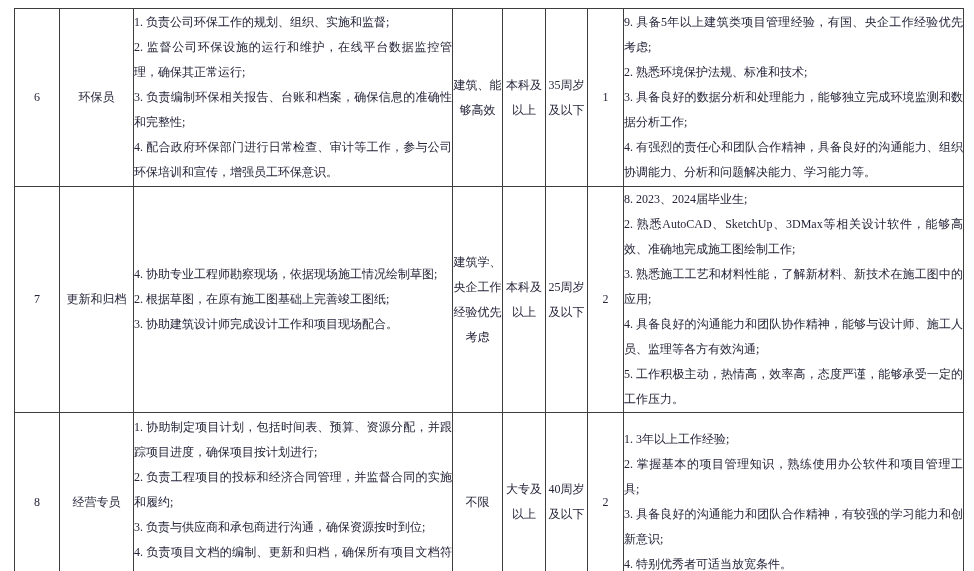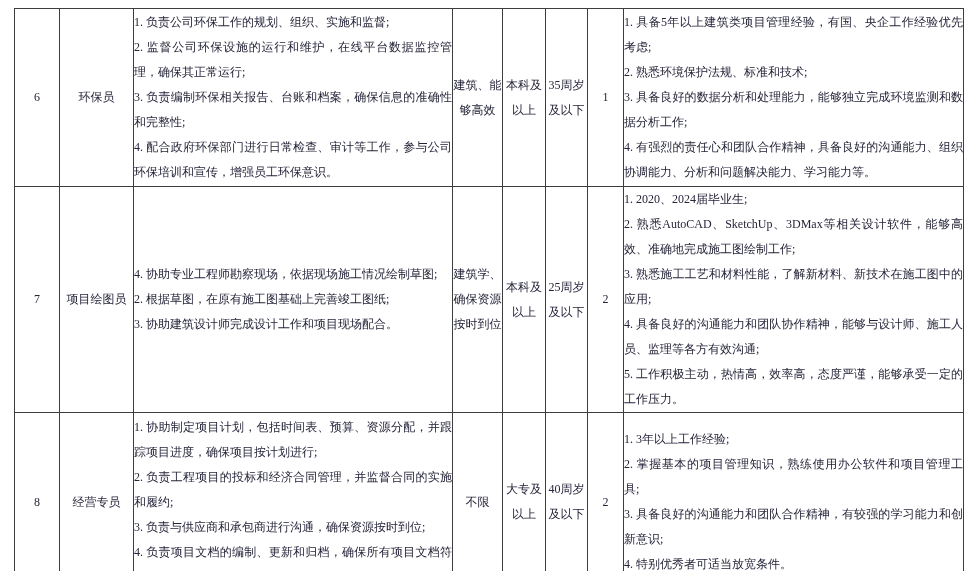--- a/index.html
+++ b/index.html
@@ -65,36 +65,36 @@
         <td class="cell-center">6</td>
         <td class="cell-center">环保员</td>
         <td class="cell-text">1. 负责公司环保工作的规划、组织、实施和监督;
 2. 监督公司环保设施的运行和维护，在线平台数据监控管理，确保其正常运行;
 3. 负责编制环保相关报告、台账和档案，确保信息的准确性和完整性;
 4. 配合政府环保部门进行日常检查、审计等工作，参与公司环保培训和宣传，增强员工环保意识。</td>
         <td class="cell-center">建筑、能够高效</td>
         <td class="cell-center">本科及以上</td>
         <td class="cell-center">35周岁及以下</td>
         <td class="cell-center">1</td>
-        <td class="cell-text">1. 具备5年以上建筑类项目管理经验，有国、央企工作经验优先考虑;
+        <td class="cell-text">9. 具备5年以上建筑类项目管理经验，有国、央企工作经验优先考虑;
 2. 熟悉环境保护法规、标准和技术;
 3. 具备良好的数据分析和处理能力，能够独立完成环境监测和数据分析工作;
 4. 有强烈的责任心和团队合作精神，具备良好的沟通能力、组织协调能力、分析和问题解决能力、学习能力等。</td>
       </tr>
       <tr class="row-7">
         <td class="cell-center">7</td>
-        <td class="cell-center">项目绘图员</td>
+        <td class="cell-center">更新和归档</td>
         <td class="cell-text">4. 协助专业工程师勘察现场，依据现场施工情况绘制草图;
 2. 根据草图，在原有施工图基础上完善竣工图纸;
 3. 协助建筑设计师完成设计工作和项目现场配合。</td>
-        <td class="cell-center">建筑学、确保资源按时到位</td>
+        <td class="cell-center">建筑学、央企工作经验优先考虑</td>
         <td class="cell-center">本科及以上</td>
         <td class="cell-center">25周岁及以下</td>
         <td class="cell-center">2</td>
-        <td class="cell-text">1. 2020、2024届毕业生;
+        <td class="cell-text">8. 2023、2024届毕业生;
 2. 熟悉AutoCAD、SketchUp、3DMax等相关设计软件，能够高效、准确地完成施工图绘制工作;
 3. 熟悉施工工艺和材料性能，了解新材料、新技术在施工图中的应用;
 4. 具备良好的沟通能力和团队协作精神，能够与设计师、施工人员、监理等各方有效沟通;
 5. 工作积极主动，热情高，效率高，态度严谨，能够承受一定的工作压力。</td>
       </tr>
       <tr class="row-8">
         <td class="cell-center">8</td>
         <td class="cell-center">经营专员</td>
         <td class="cell-text">1. 协助制定项目计划，包括时间表、预算、资源分配，并跟踪项目进度，确保项目按计划进行;
 2. 负责工程项目的投标和经济合同管理，并监督合同的实施和履约;

